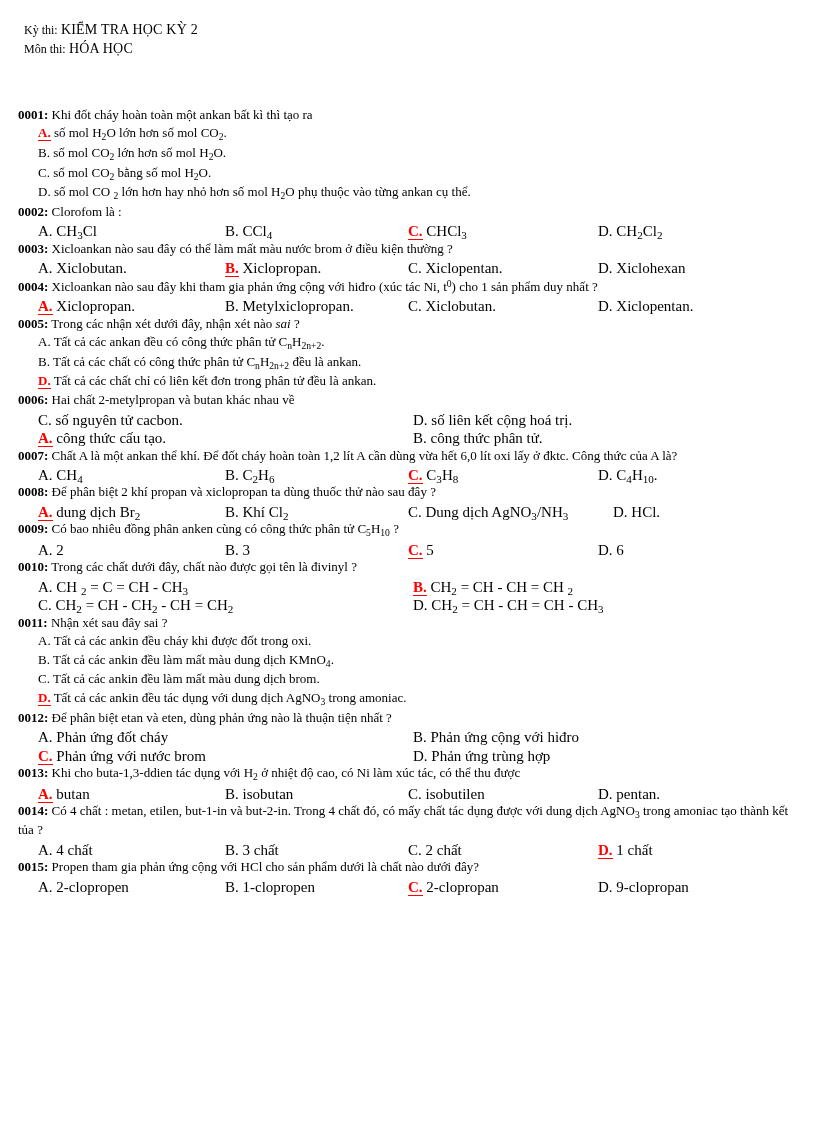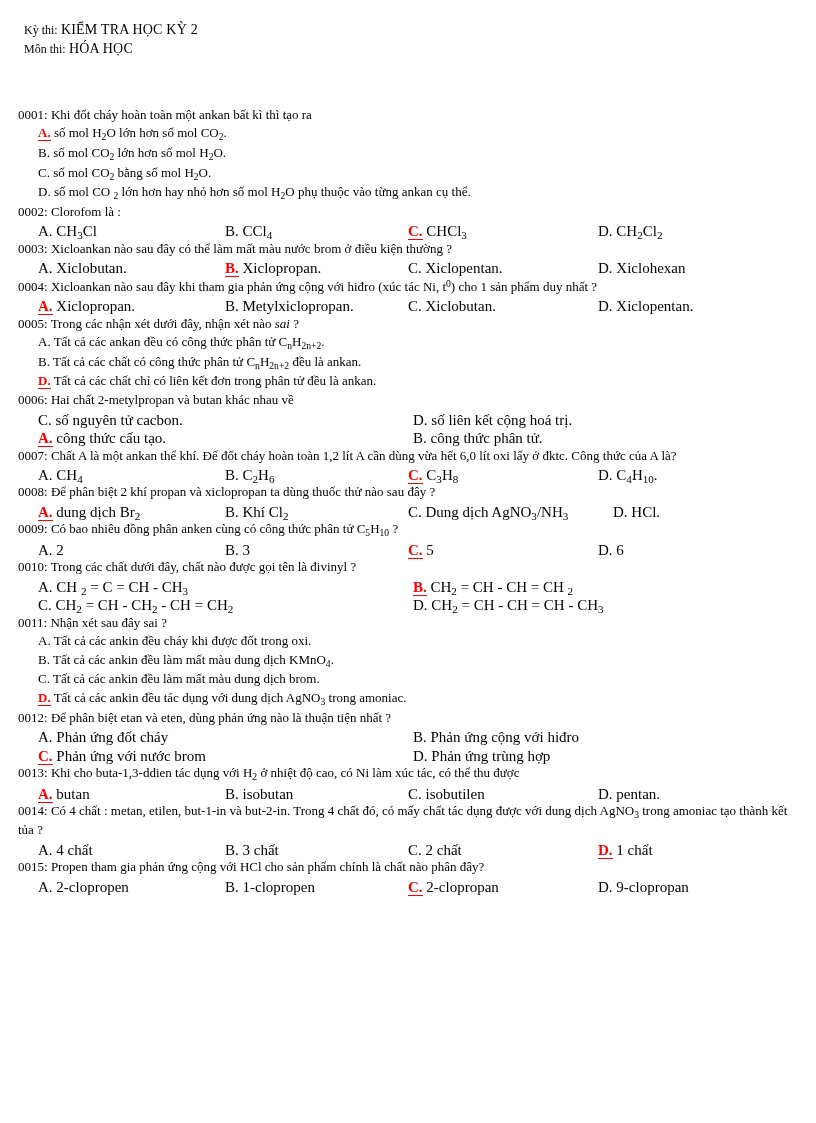--- a/index.html
+++ b/index.html
@@ -43,21 +43,21 @@
     width: 782px;
   }
   .q-block { margin: 0 0 0 0; }
   .q-stem {
     font-size: 13px;
     line-height: 1.42;
     margin: 0;
     text-indent: 0;
     padding-left: 0;
   }
-  .q-num { font-weight: normal; text-align: center; }
+  .q-num { font-weight: bold; text-align: center; }
   .q-stem-text { }
 
   
   .opts-row {
     position: relative;
     line-height: 1.42;
     font-size: 15px;
     height: 18.5px;
     white-space: nowrap;
   }
@@ -235,21 +235,21 @@
       <div class="q-block">
         <div class="q-stem"><span class="q-num">0014:</span><span class="q-stem-text"> Có 4 chất : metan, etilen,  but-1-in và but-2-in. Trong 4 chất đó, có mấy chất tác dụng được với dung dịch AgNO<sub>3</sub> trong amoniac  tạo thành  kết tủa ?</span></div>
         <div class="opts-row">
           <span class="opt col-a"><span><span class="opt-letter">A.</span><span> 4 chất</span></span></span>
           <span class="opt col-b"><span><span class="opt-letter">B.</span><span> 3 chất</span></span></span>
           <span class="opt col-c"><span><span class="opt-letter">C.</span><span> 2 chất</span></span></span>
           <span class="opt col-d"><span><span class="opt-letter correct">D.</span><span> 1 chất</span></span></span>
         </div>
       </div>
       <div class="q-block">
-        <div class="q-stem"><span class="q-num">0015:</span><span class="q-stem-text"> Propen tham gia phản ứng cộng với HCl cho sản phẩm chính  là chất nào phân đây?</span></div>
+        <div class="q-stem"><span class="q-num">0015:</span><span class="q-stem-text"> Propen tham gia phản ứng cộng với HCl cho sản phẩm dưới  là chất nào dưới đây?</span></div>
         <div class="opts-row">
           <span class="opt col-a"><span><span class="opt-letter">A.</span><span> 2-clopropen</span></span></span>
           <span class="opt col-b"><span><span class="opt-letter">B.</span><span> 1-clopropen</span></span></span>
           <span class="opt col-c"><span><span class="opt-letter correct">C.</span><span> 2-clopropan</span></span></span>
           <span class="opt col-d"><span><span class="opt-letter">D.</span><span> 9-clopropan</span></span></span>
         </div>
       </div>
     </div>
 
 </div>

